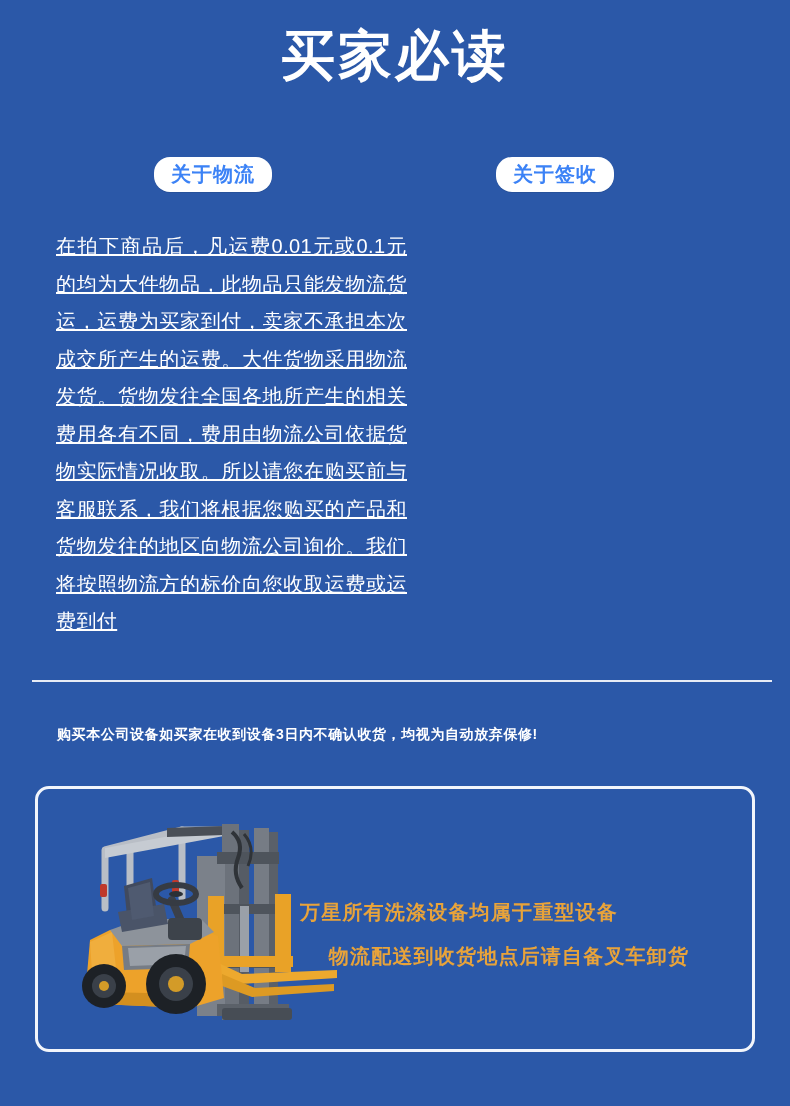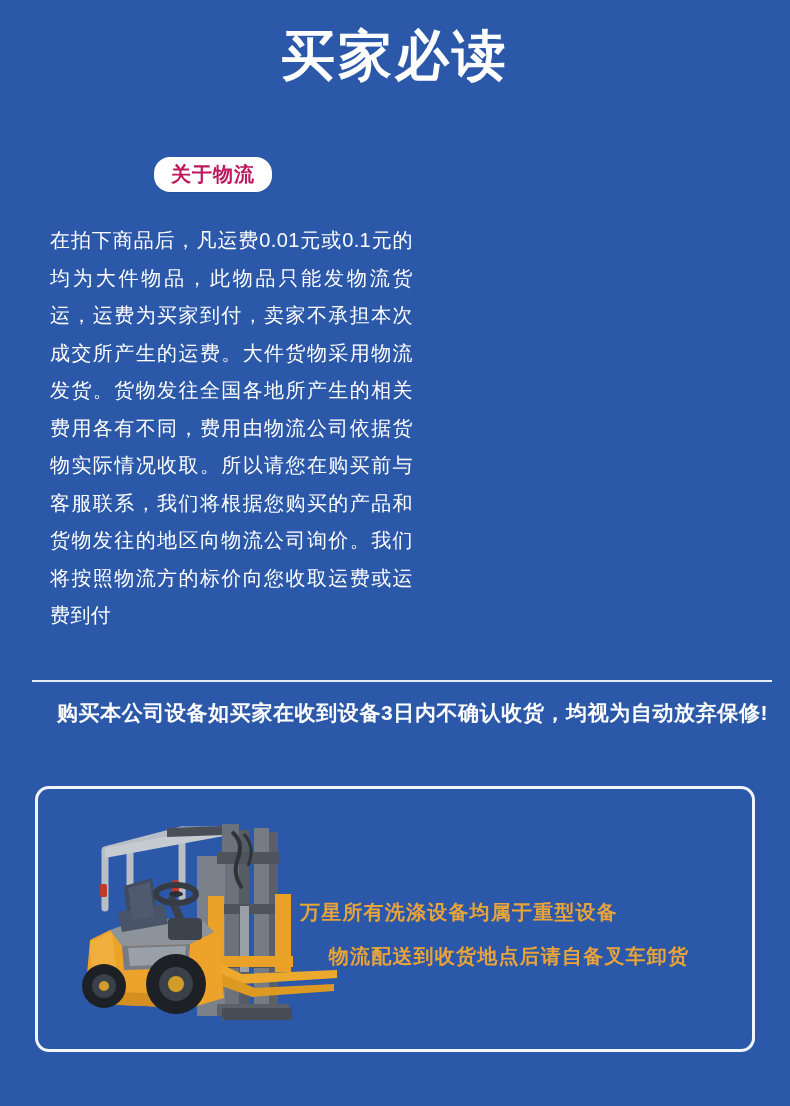--- a/index.html
+++ b/index.html
@@ -27,21 +27,21 @@
     font-weight:bold;
     letter-spacing:3px;
     line-height:66px;
     white-space:nowrap;
   }
 
   
   .badge {
     position:absolute;
     background:#ffffff;
-    color:#be185d;
+    color:#3b82f6;
     font-size:20px;
     font-weight:bold;
     letter-spacing:1px;
     border-radius:16px;
     padding:5px 17px 6px 17px;
     line-height:24px;
     white-space:nowrap;
     box-shadow:0 1px 0 rgba(0,0,0,0.08);
   }
   .badge-logistics { left:154px; top:157px; }
@@ -51,43 +51,43 @@
   .col {
     position:absolute;
     top:222px;
     color:#ffffff;
     font-size:20px;
     line-height:37.5px;
     letter-spacing:0.4px;
     text-align:justify;
     text-justify:inter-ideograph;
   }
-  .col p { margin:0; }
+  .col p { margin:6px;text-decoration:underline; }
   .col-left  { left:50px;  width:363px; }
   .col-right { left:424px; width:340px; }
   .col-left .indent { text-indent:1.2em; }
 
   
   .divider {
     position:absolute;
     left:32px;
     top:680px;
     width:740px;
     height:2px;
     background:#e8ecf5;
   }
 
   
   .mid-note {
     position:absolute;
     left:57px;
-    top:697px;
+    top:718px;
     width:690px;
     color:#ffffff;
-    font-size:21px;
+    font-size:14px;
     font-weight:bold;
     letter-spacing:0.6px;
     line-height:32px;
     white-space:nowrap;
   }
 
   
   .frame {
     position:absolute;
     left:35px;
@@ -123,20 +123,21 @@
   .callout .line2 { margin-left:-12px;text-align:center; }
 </style>
 </head>
 <body>
 
 <div id="page">
 
   <div class="title">买家必读</div>
 
   <div class="badge badge-logistics">关于物流</div>
+  <div class="badge badge-signing">关于签收</div>
 
   <div class="col col-left">
     <p>在拍下商品后，凡运费0.01元或0.1元的均为大件物品，此物品只能发物流货运，运费为买家到付，卖家不承担本次成交所产生的运费。大件货物采用物流发货。货物发往全国各地所产生的相关费用各有不同，费用由物流公司依据货物实际情况收取。所以请您在购买前与客服联系，我们将根据您购买的产品和货物发往的地区向物流公司询价。我们将按照物流方的标价向您收取运费或运费到付</p>
   </div>
 
 
   <div class="divider"></div>
 
   <div class="mid-note">购买本公司设备如买家在收到设备3日内不确认收货，均视为自动放弃保修!</div>
 

